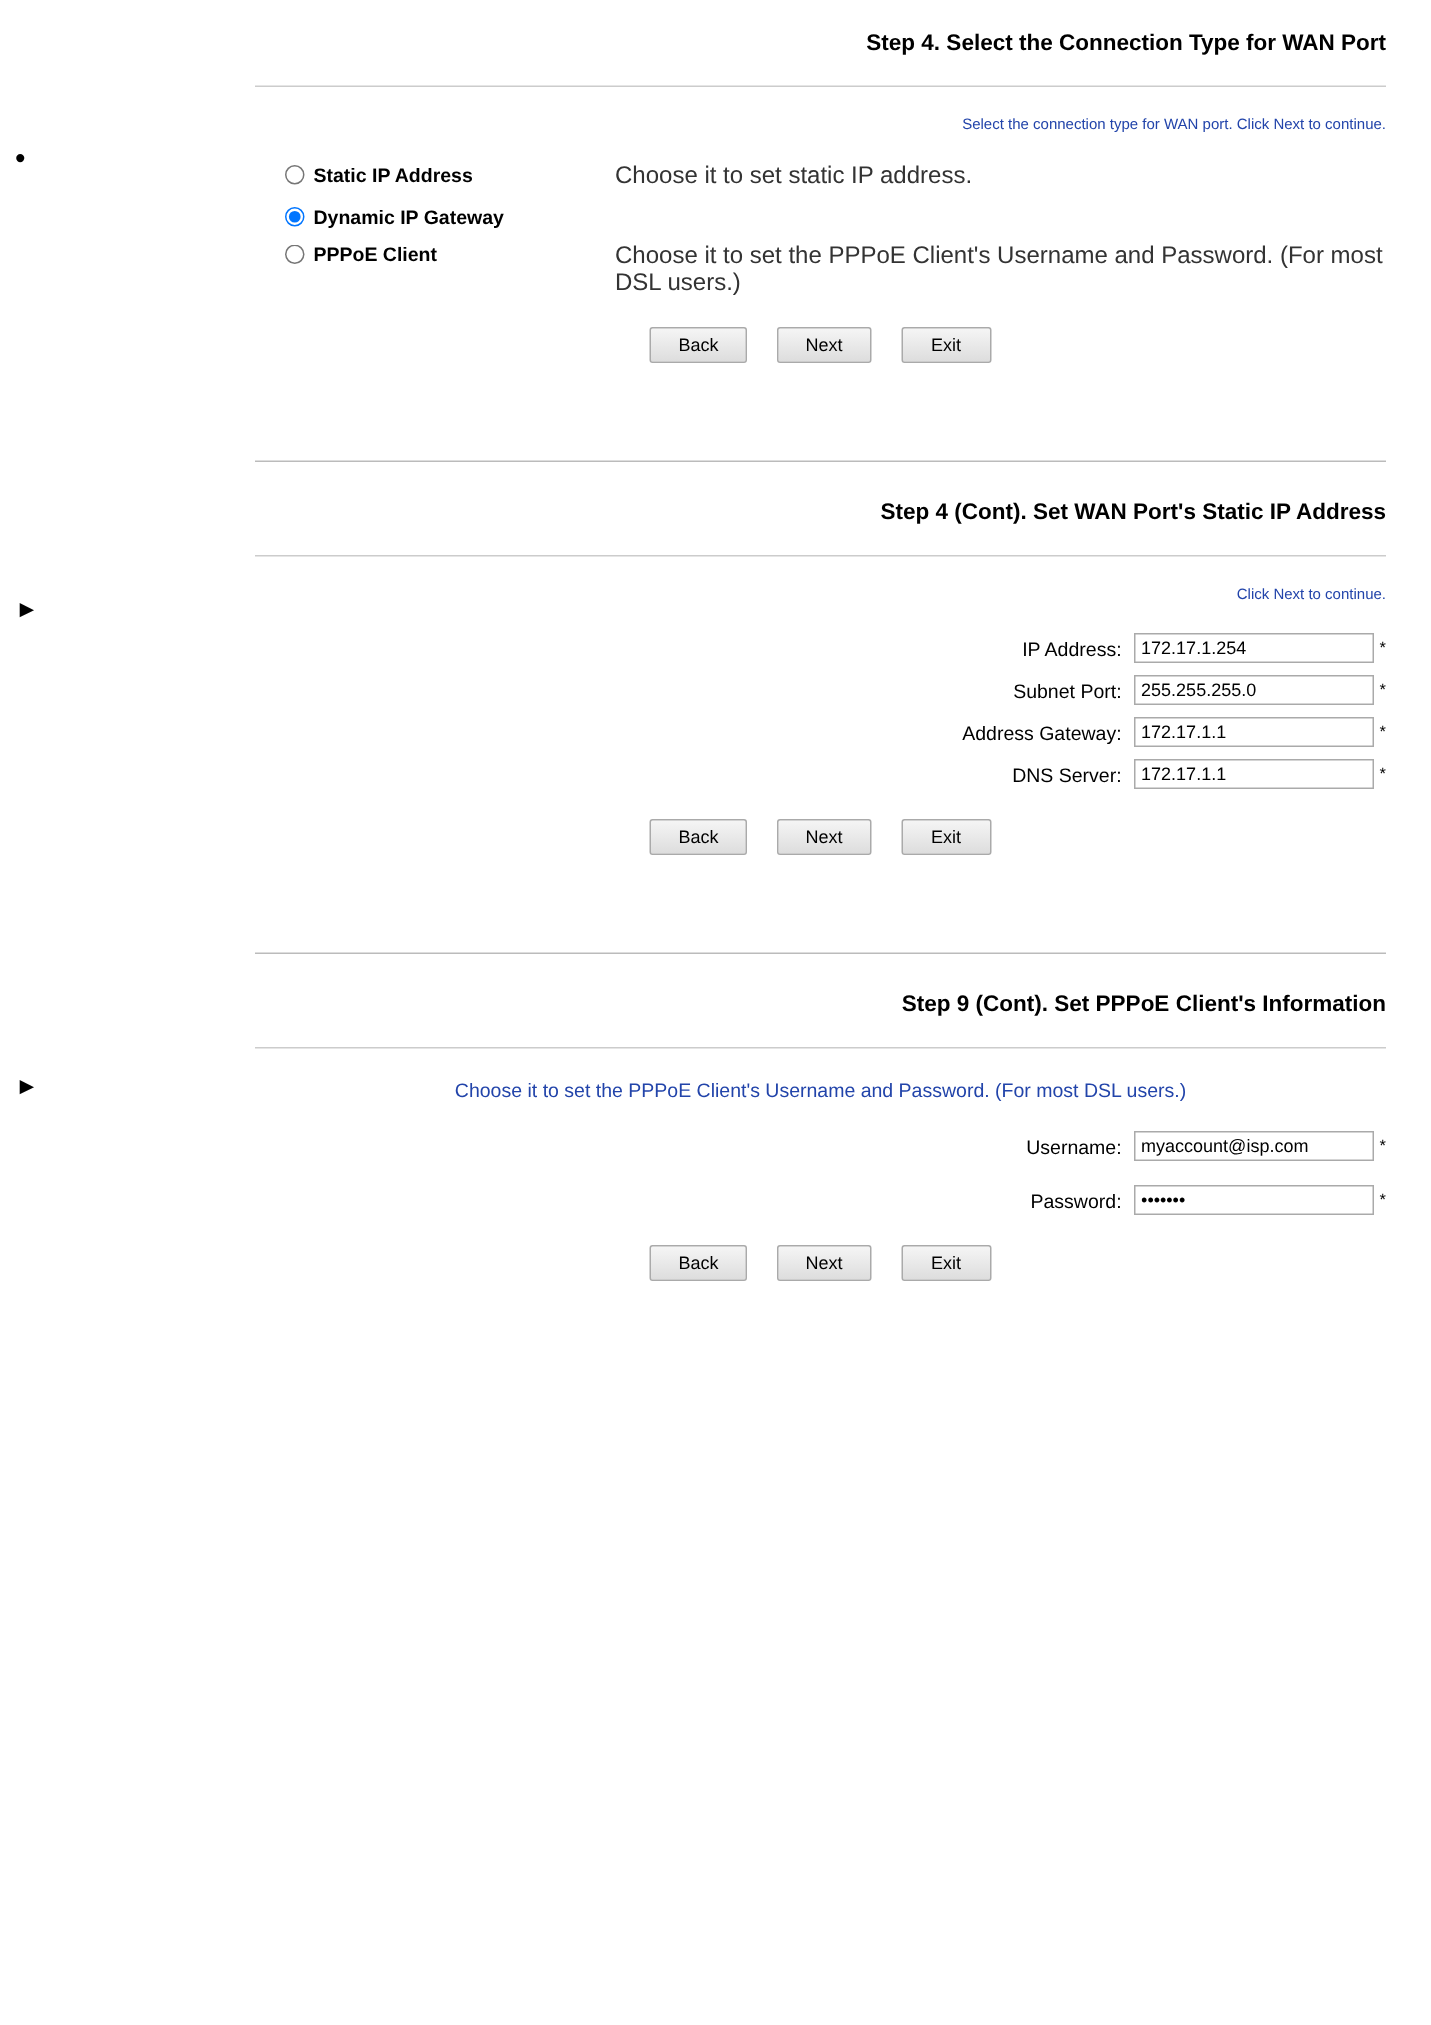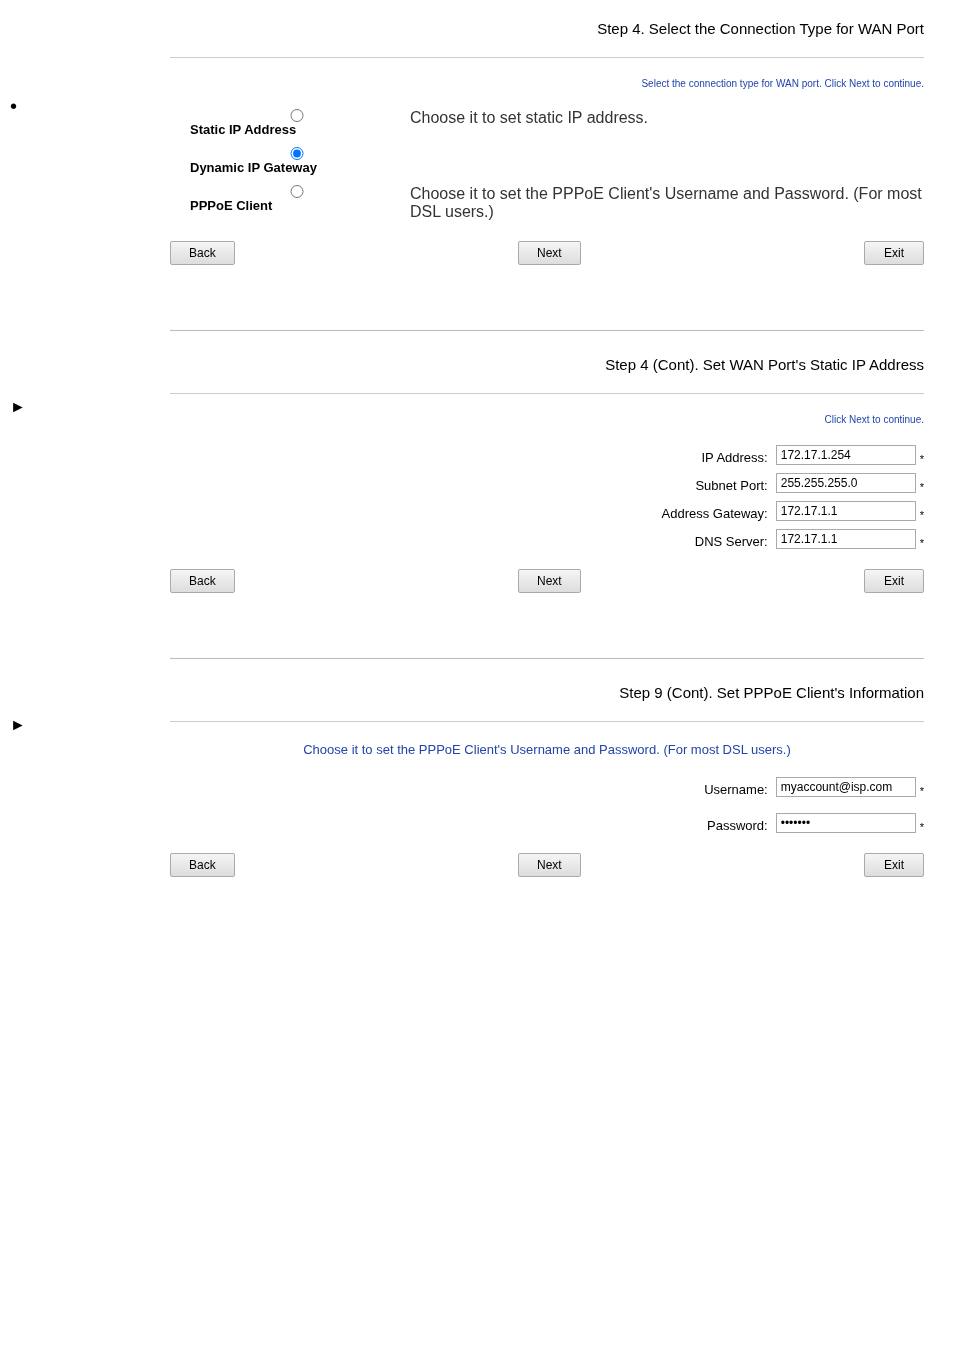--- a/index.html
+++ b/index.html
@@ -44,21 +44,21 @@
       gap: 0;
     }
 
     .section {
       margin-bottom: 30px;
       border: none;
     }
 
     .section-title {
       font-size: 15px;
-      font-weight: normal;
+      font-weight: bold;
       color: #000;
       text-align: right;
       margin-bottom: 15px;
       padding-bottom: 5px;
     }
 
     .section-subtitle {
       color: #2244aa;
       text-align: right;
       margin-bottom: 20px;
@@ -72,23 +72,23 @@
     }
 
     .radio-row {
       display: flex;
       align-items: flex-start;
       margin-bottom: 10px;
     }
 
     .radio-label-area {
       display: flex;
+      align-items: center;
       width: 220px;
       min-width: 220px;
-      flex-direction: column;
     }
 
     .radio-input {
       margin-right: 6px;
       cursor: pointer;
     }
 
     .radio-label {
       font-size: 13px;
       font-weight: bold;
@@ -96,21 +96,21 @@
 
     .radio-desc {
       font-size: 16px;
       color: #333;
       flex: 1;
     }
 
     
     .button-row {
       display: flex;
-      justify-content: space-between;
+      justify-content: center;
       gap: 20px;
       margin-top: 20px;
       margin-bottom: 10px;
     }
 
     .btn {
       padding: 4px 18px;
       font-size: 12px;
       background: linear-gradient(to bottom, #f5f5f5, #ddd);
       border: 1px solid #aaa;
@@ -120,37 +120,37 @@
     }
 
     
     .form-table {
       width: 100%;
       margin-bottom: 10px;
     }
 
     .form-row {
       display: flex;
-      align-items: flex-end;
+      align-items: center;
       justify-content: flex-end;
       margin-bottom: 8px;
     }
 
     .form-label {
       font-size: 13px;
       text-align: right;
       margin-right: 8px;
       min-width: 140px;
     }
 
     .form-input {
       font-size: 12px;
       padding: 2px 4px;
       border: 1px solid #aaa;
-      width: 140px;
+      width: 160px;
     }
 
     .required-star {
       color: #000;
       margin-left: 4px;
       font-size: 11px;
     }
 
     
     .pppoe-subtitle {

